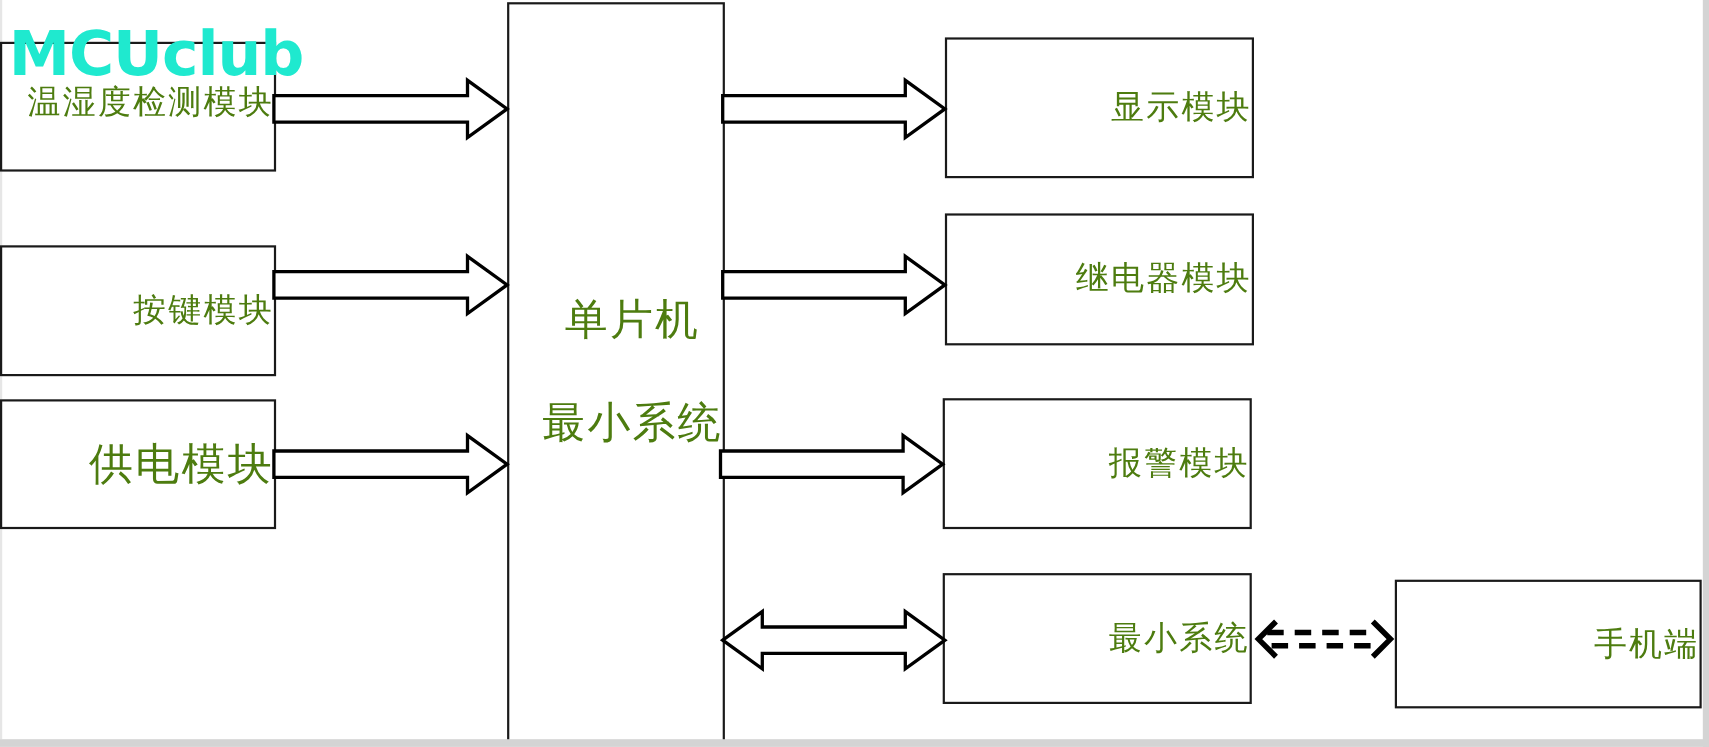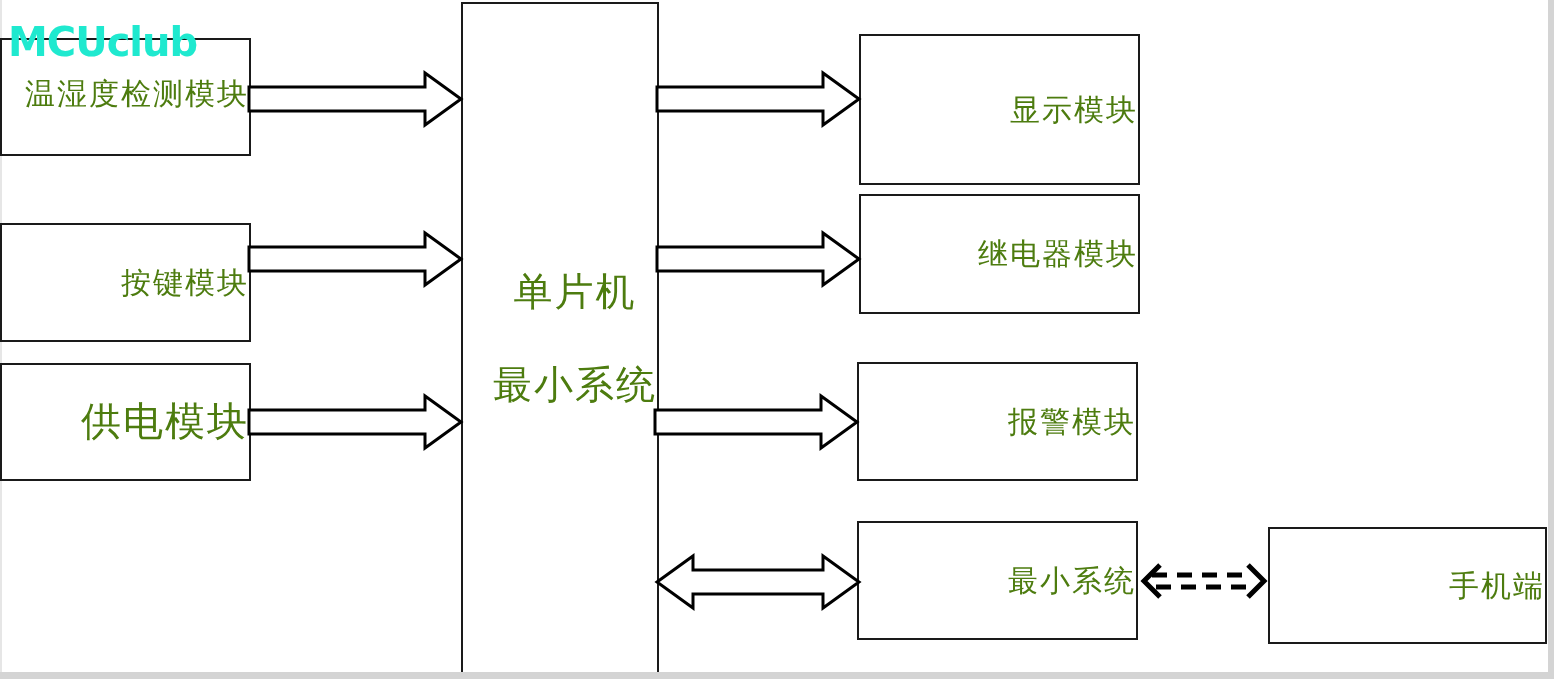--- a/index.html
+++ b/index.html
@@ -58,39 +58,39 @@
     text-align: center;
     line-height: 1.18;
   }
 
   
   #node-temp-humidity { left: 0px;    top: 38px;  width: 251px; height: 118px;
                         align-items: flex-start; padding-top: 36px; font-size: 30px; }
   #node-key          { left: 0px;    top: 199px; width: 251px; height: 119px; font-size: 30px; margin-top: 24px; }
   #node-power        { left: 0px;    top: 363px; width: 251px; height: 118px; font-size: 40px; }
   #node-mcu          { left: 461px;  top: 2px;   width: 198px; height: 673px; font-size: 39px; }
-  #node-display      { left: 859px;  top: 34px;  width: 281px; height: 151px; font-size: 30px; }
+  #node-display      { left: 859px;  top: 34px;  width: 281px; height: 128px; font-size: 30px; }
   #node-relay        { left: 859px;  top: 194px; width: 281px; height: 120px; font-size: 30px; }
   #node-alarm        { left: 857px;  top: 362px; width: 281px; height: 119px; font-size: 30px; padding-left: 20px; }
   #node-bluetooth    { left: 857px;  top: 521px; width: 281px; height: 119px; font-size: 30px; }
   #node-phone        { left: 1268px; top: 527px; width: 279px; height: 117px; font-size: 30px; padding-left: 20px; }
 
   .connector {
     position: absolute;
     pointer-events: none;
   }
   .connector svg { display: block; overflow: visible; }
 
   .watermark {
     position: absolute;
     left: 8px;
     top: 22px;
     font-family: "DejaVu Sans", sans-serif;
     font-weight: 700;
-    font-size: 40px;
+    font-size: 56px;
     line-height: 1;
     color: #1fe9cf;
     letter-spacing: -1px;
     white-space: pre;
   }
 </style>
 </head>
 <body>
 
 <div id="canvas">

